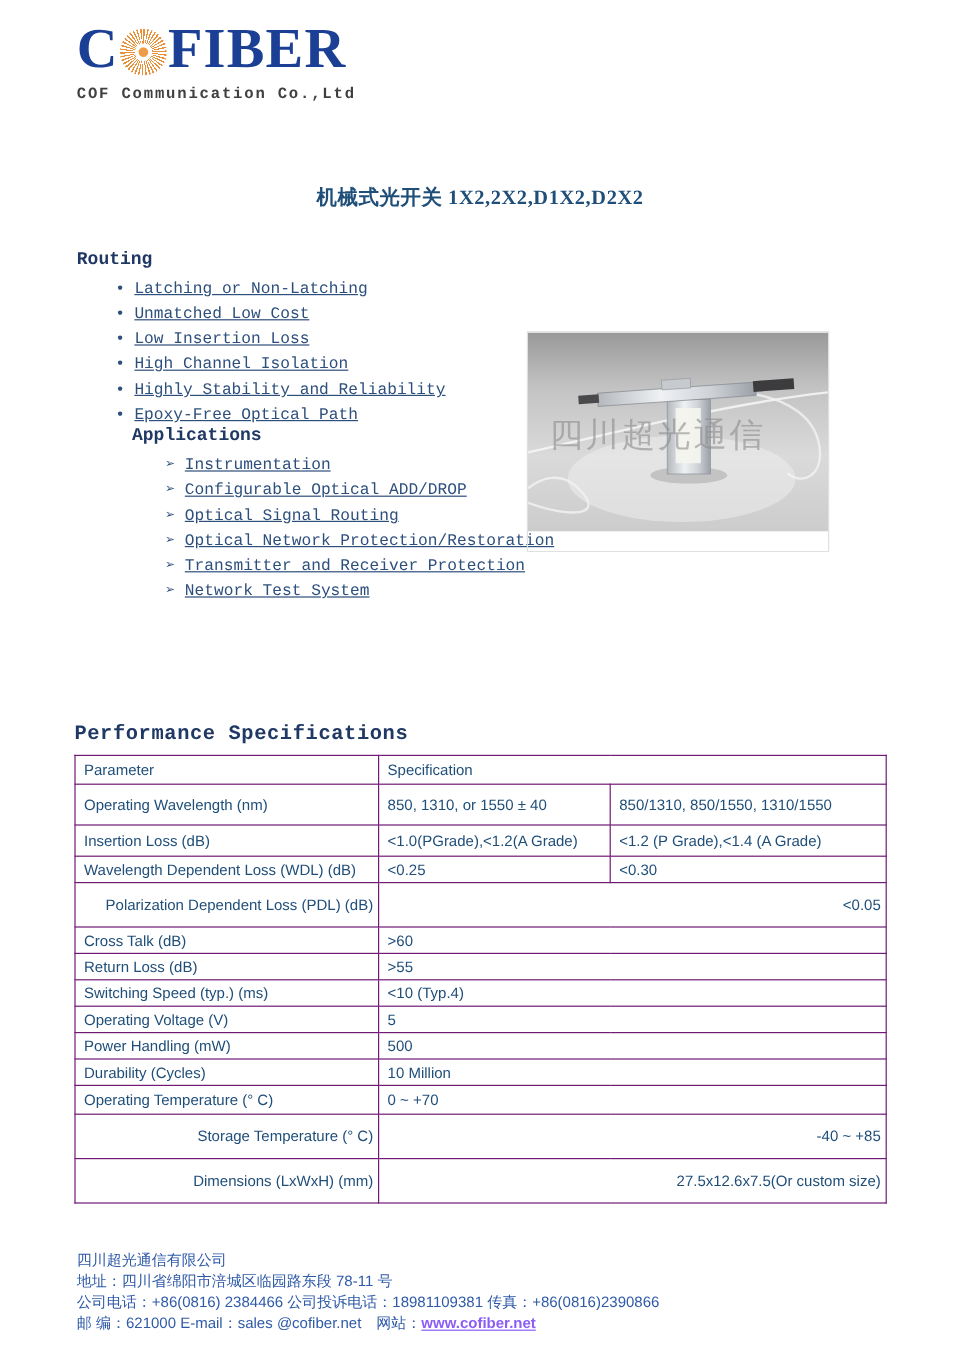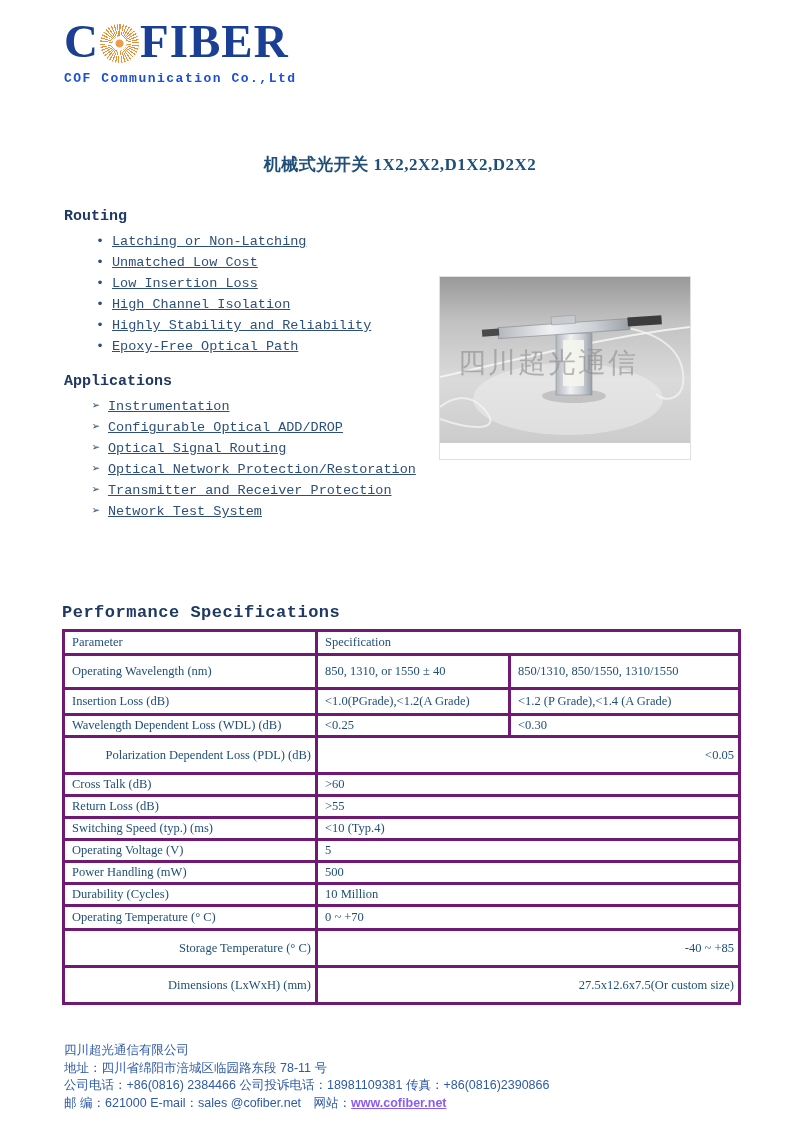--- a/index.html
+++ b/index.html
@@ -18,33 +18,33 @@
   }
   .sun {
     display:inline-block; width:39px; height:39px; border-radius:50%;
     margin:4px 1px 0 1px;
     background:
       radial-gradient(circle, #ef9c48 0 13%, #ffffff 16% 25%, rgba(255,255,255,0) 27%),
       repeating-conic-gradient(#e8913a 0deg 4deg, #ffffff 4deg 9.5deg);
   }
   .tagline {
     margin-top:5px; font-family:"Liberation Mono","DejaVu Sans Mono",monospace;
-    font-weight:bold; font-size:13px; letter-spacing:1.5px; color:#1d4ed8;
+    font-weight:bold; font-size:13px; letter-spacing:1.5px; color:#404040;
     white-space:nowrap;
   }
   
   .doc-title {
     position:absolute; left:0; top:153px; width:100%; text-align:center;
     font-family:"Liberation Serif", serif; font-weight:bold;
     font-size:17px; color:#1f4e79; letter-spacing:0.5px;
   }
   
   .section { position:absolute; left:64px; font-family:"Liberation Mono","DejaVu Sans Mono",monospace; color:#2d4f7c; }
   .section.features { top:208px; }
-  .section.applications { top:373px; }
+  .section.applications { top:355px;margin-left:46px; }
   .section h2 {
     font-size:15px; font-weight:bold; color:#1f3864; margin-bottom:6px;
     font-family:"Liberation Mono","DejaVu Sans Mono",monospace;
   }
   .section ul { list-style:none; }
   .section li { font-size:13.5px; line-height:21px; white-space:nowrap;text-decoration:underline; }
   .section li .bullet { display:inline-block; width:24px; text-align:center; margin-left:24px; color:#2d4f7c; }
   .section.applications li .bullet { margin-left:20px; }
   
   .photo {
@@ -55,22 +55,22 @@
   .specs { position:absolute; left:62px; top:603px; width:676px; }
   .specs h2 {
     font-family:"Liberation Mono","DejaVu Sans Mono",monospace;
     font-size:17px; font-weight:bold; color:#1f3864; margin-bottom:7px; letter-spacing:0.5px;
   }
   table.spec-table {
     border-collapse:collapse; width:676px; table-layout:fixed;
     font-size:12.5px; color:#1f4e79;
   }
   table.spec-table td {
-    border:3px solid #701a75; padding:2px 4px 2px 7px; vertical-align:middle;
-    overflow:hidden; white-space:nowrap;font-family:Liberation Serif, serif;
+    border:1px solid #701a75; padding:2px 4px 2px 7px; vertical-align:middle;
+    overflow:hidden; white-space:nowrap;
   }
   tr.h24 { height:24px; }
   tr.h34 { height:34px; }
   tr.h26 { height:26px; }
   tr.h22 { height:22px; }
   tr.h23 { height:37px;text-align:right; }
   
   .footer {
     position:absolute; left:64px; top:1042px; width:660px;
     font-size:12.5px; line-height:17.5px; color:#2e5aa8;

